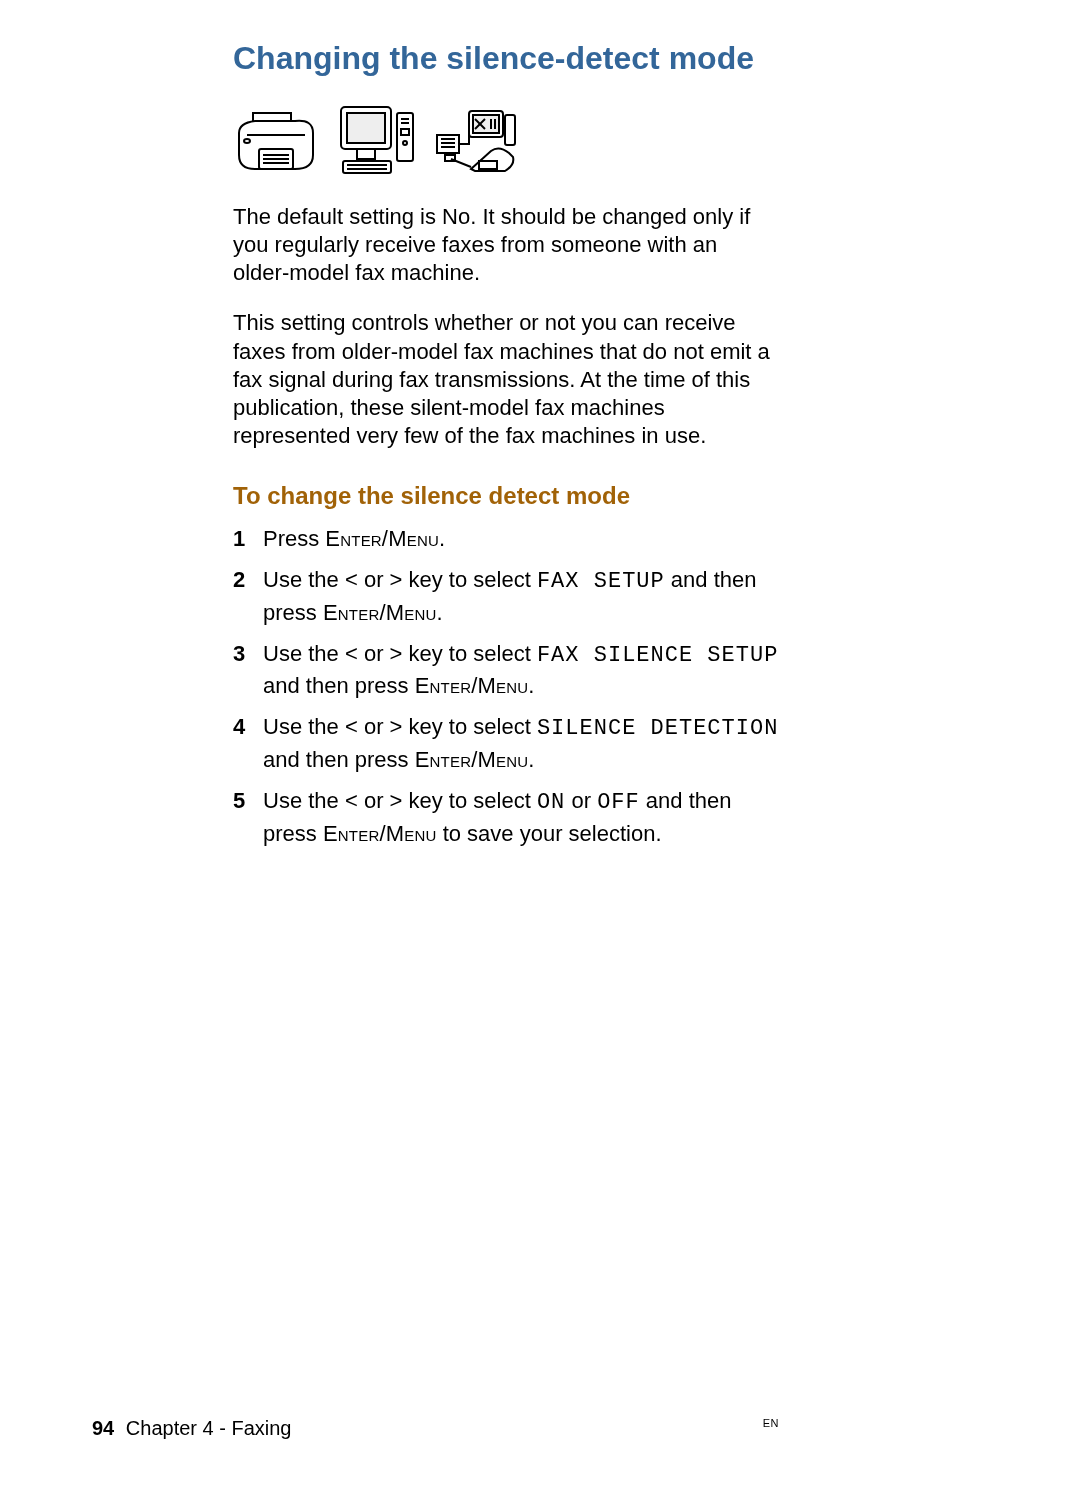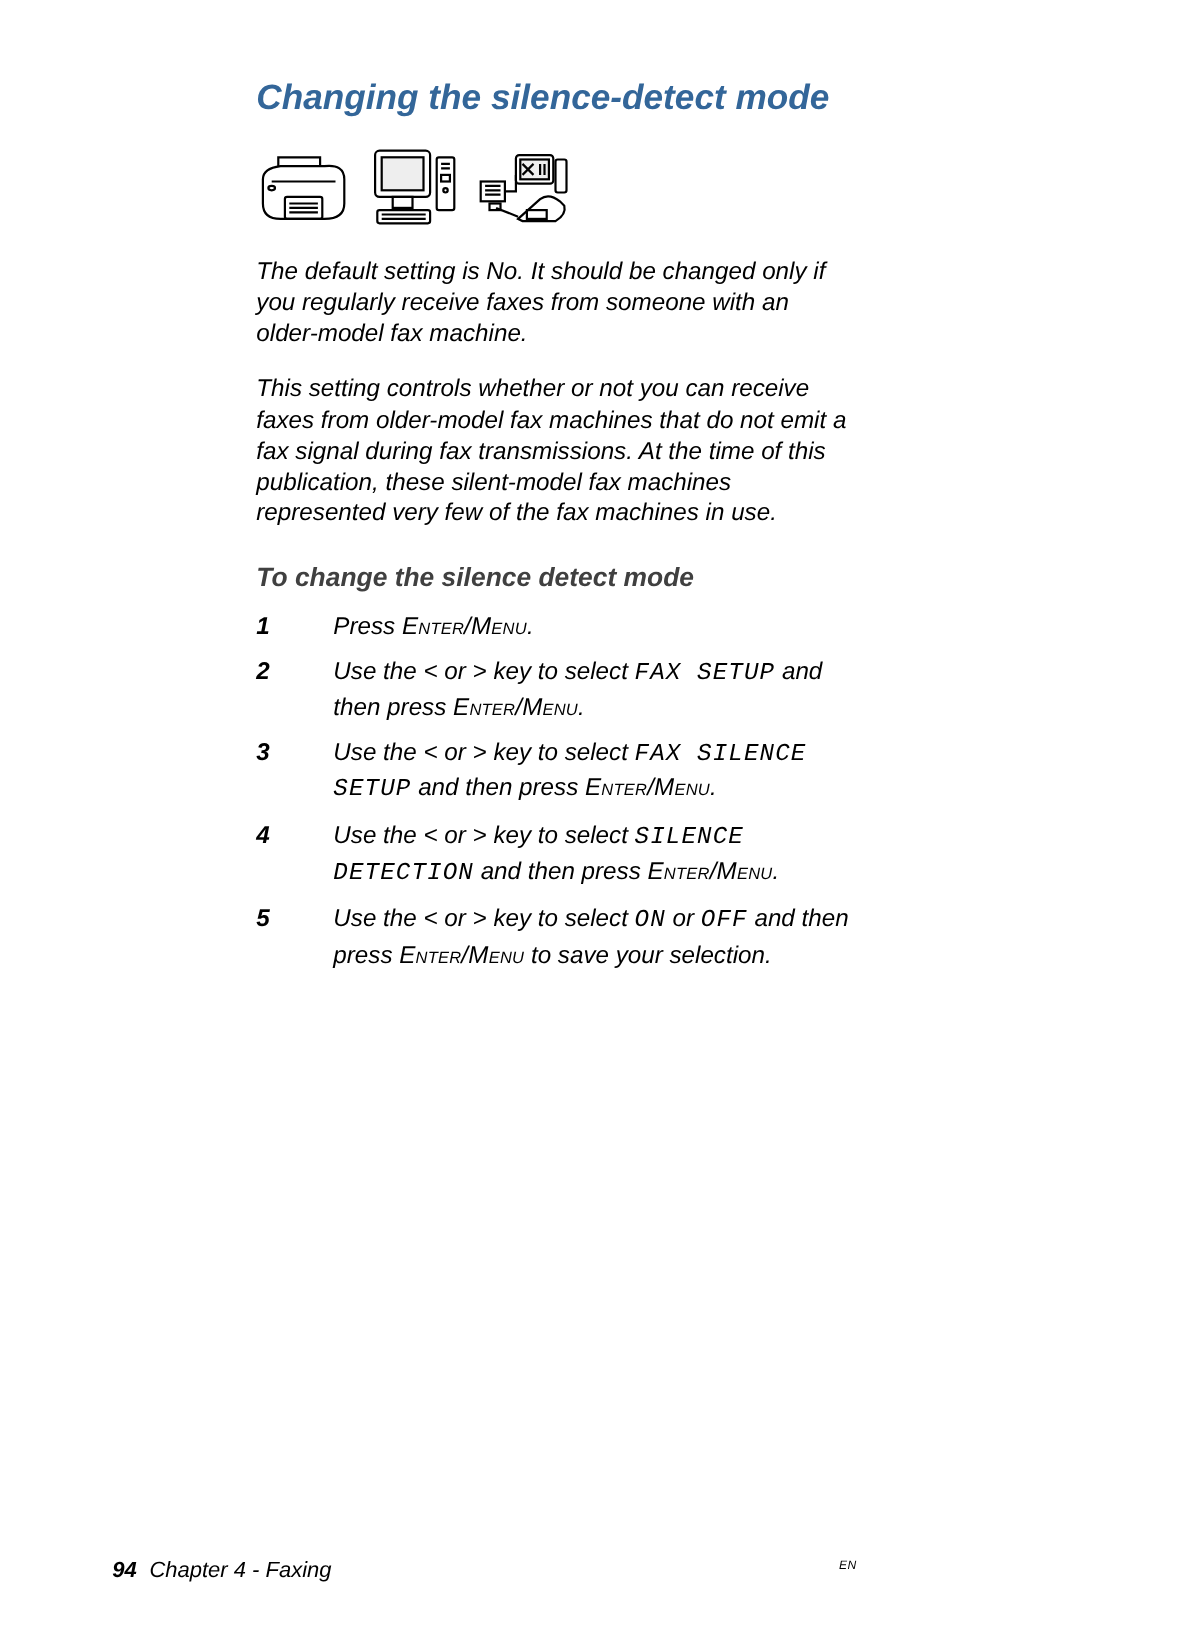--- a/index.html
+++ b/index.html
@@ -8,22 +8,21 @@
       height: 1495px;
       background: #ffffff;
       font-family: Arial, Helvetica, sans-serif;
       color: #000000;
       position: relative;
     }
     .page {
       width: 887px;
       height: 1495px;
       position: relative;
-      padding: 70px 108px 60px 108px;
-      font-style: italic;
+      padding: 40px 108px 60px 108px;
     }
     .content {
       margin-left: 125px;
       margin-right: 0;
     }
     .h1 {
       font-size: 32px;
       font-weight: bold;
       color: #336699;
       margin-bottom: 24px;
@@ -36,55 +35,54 @@
       align-items: flex-end;
     }
     .paragraph {
       font-size: 22px;
       line-height: 1.28;
       margin-bottom: 22px;
     }
     .h2 {
       font-size: 24px;
       font-weight: bold;
-      color: #404040;
+      color: #a16207;
       margin-top: 32px;
       margin-bottom: 14px;
     }
     .ol {
       list-style: none;
       font-size: 22px;
       line-height: 1.4;
     }
     .ol li {
       display: flex;
       margin-bottom: 10px;
     }
     .step-num {
       font-weight: bold;
       width: 30px;
       flex-shrink: 0;
     }
     .step-body {
       flex: 1;
-      margin-left: 40px;
     }
     .cap {
       font-variant: small-caps;
       font-size: 22px;
       letter-spacing: 0.2px;
     }
     .mono {
       font-family: "Courier New", monospace;
       letter-spacing: 1px;
     }
     .footer {
       position: absolute;
       bottom: 55px;
-      left: 102px;
+      left: 92px;
       right: 108px;
       display: flex;
       justify-content: space-between;
       font-size: 20px;
       text-align: center;
     }
     .footer .left { }
     .footer .pagenum { font-weight: bold; margin-right: 6px; }
     .footer .right { font-size: 11px; letter-spacing: 0.5px; }
     svg { display: block; }

